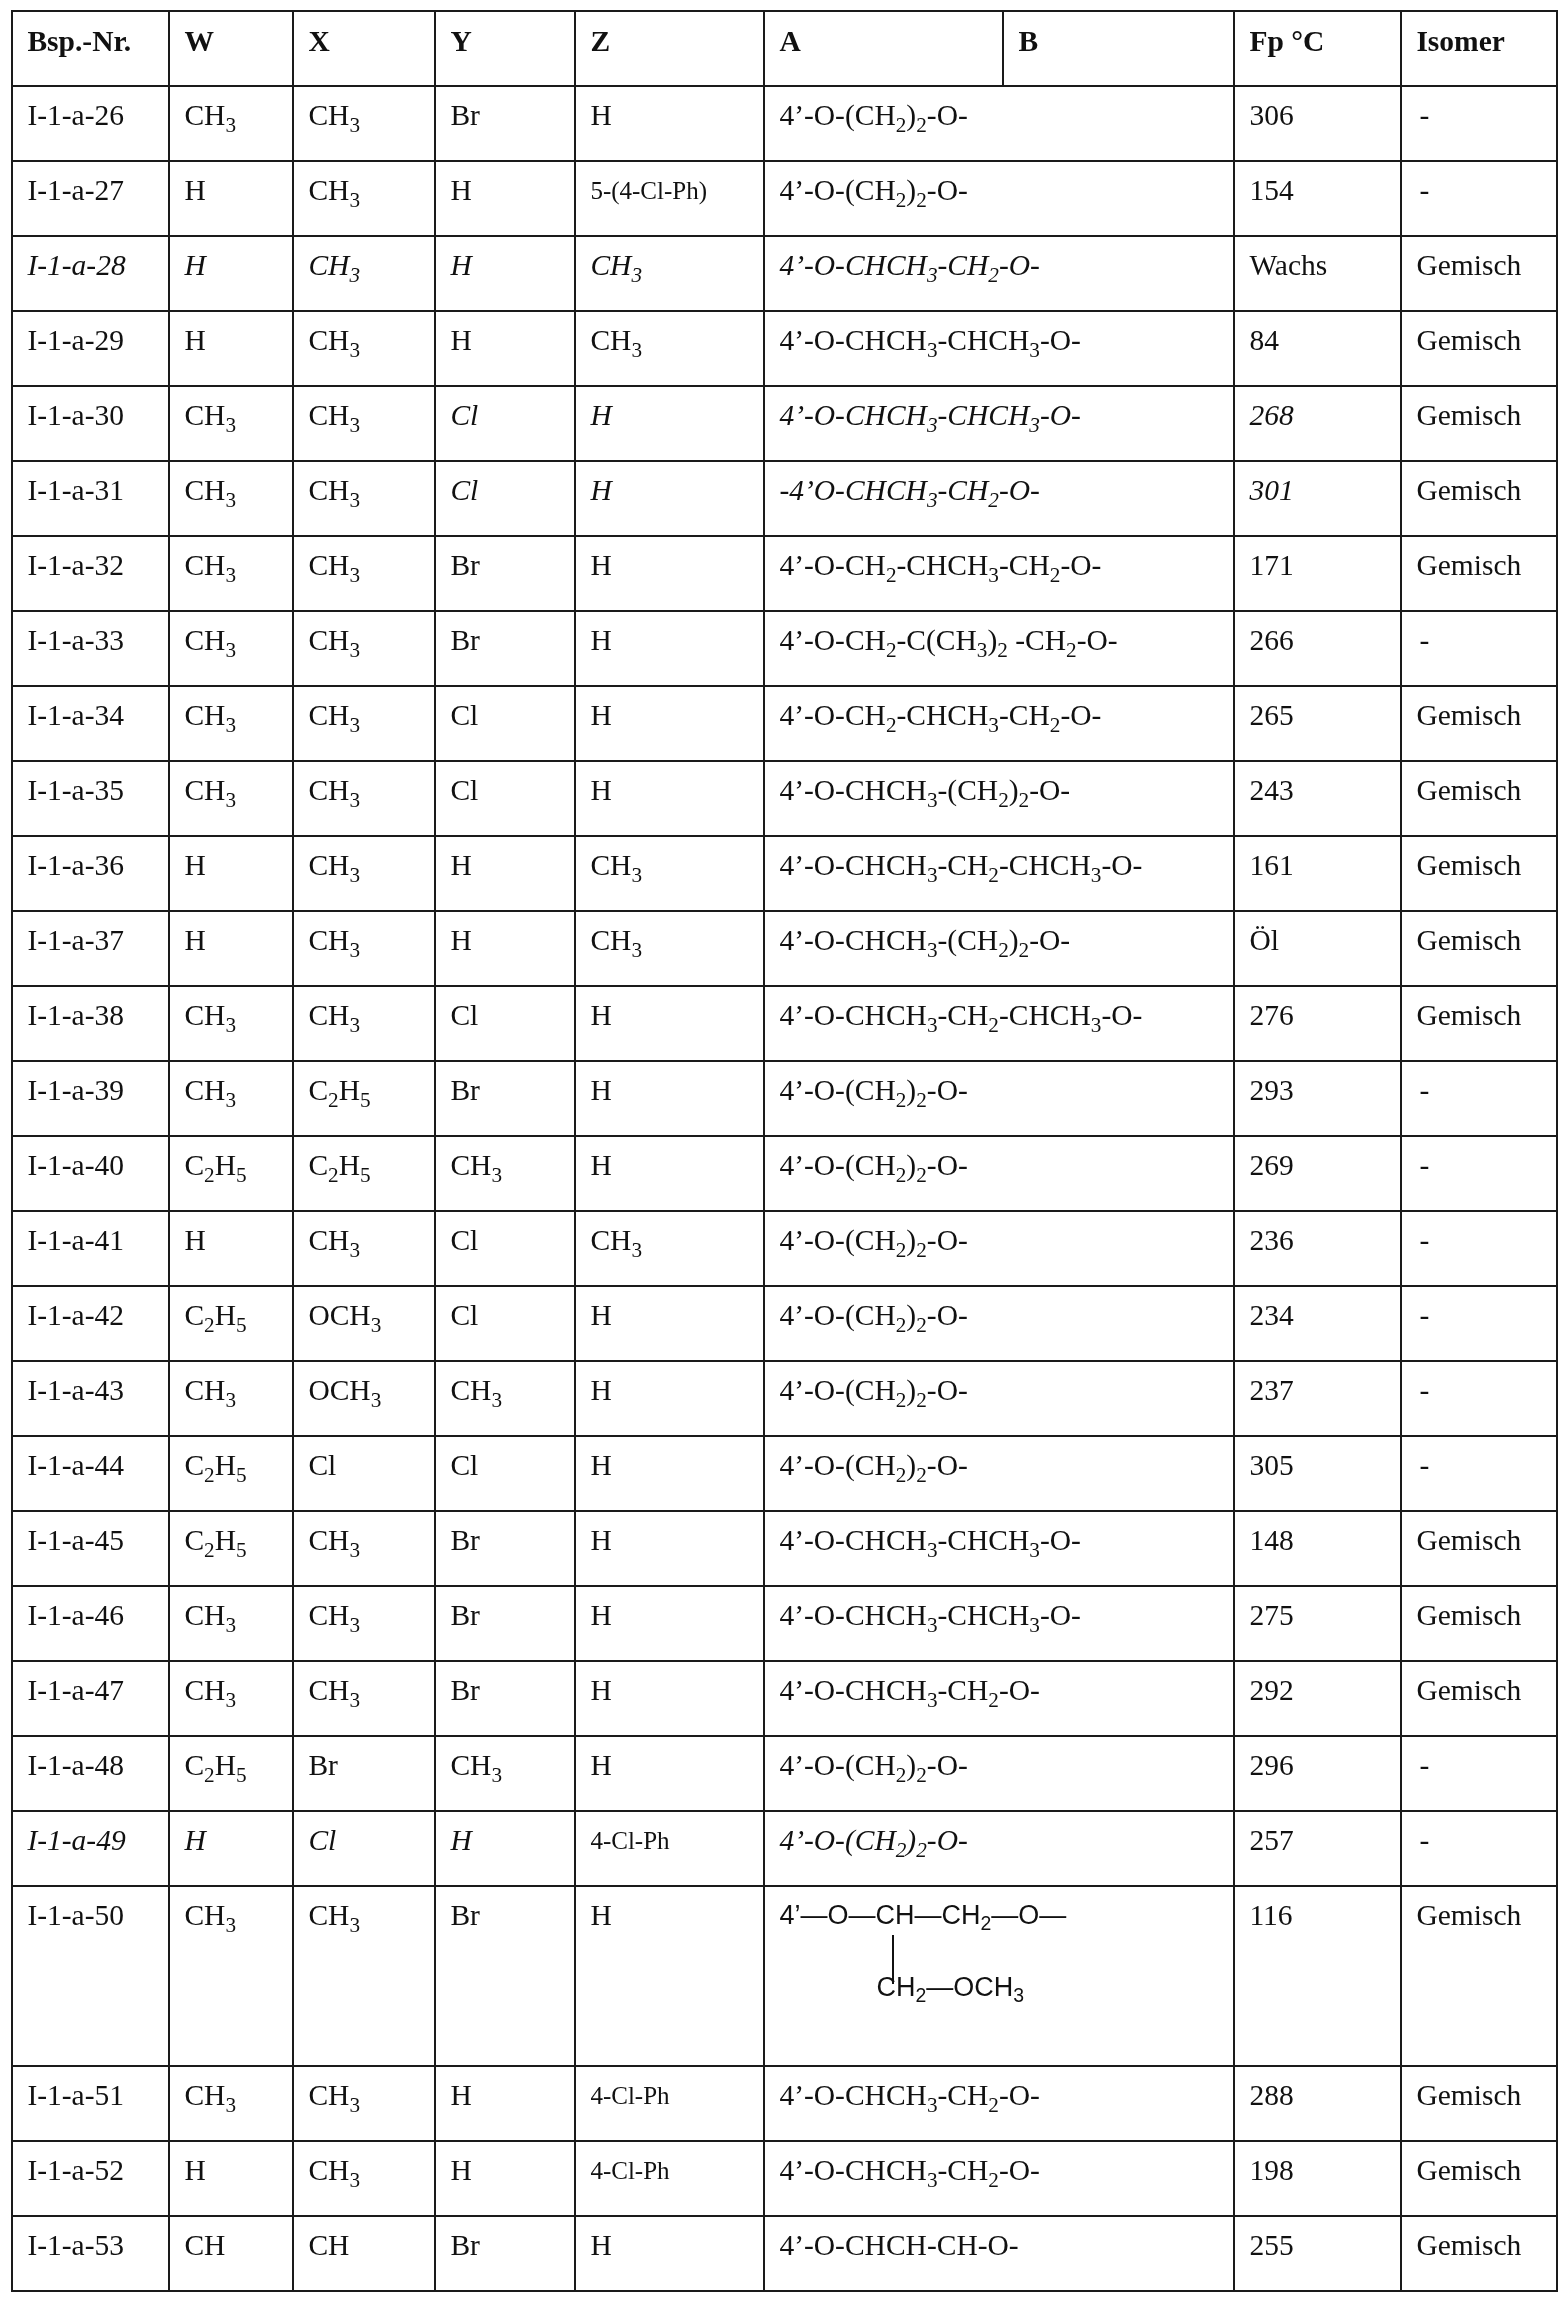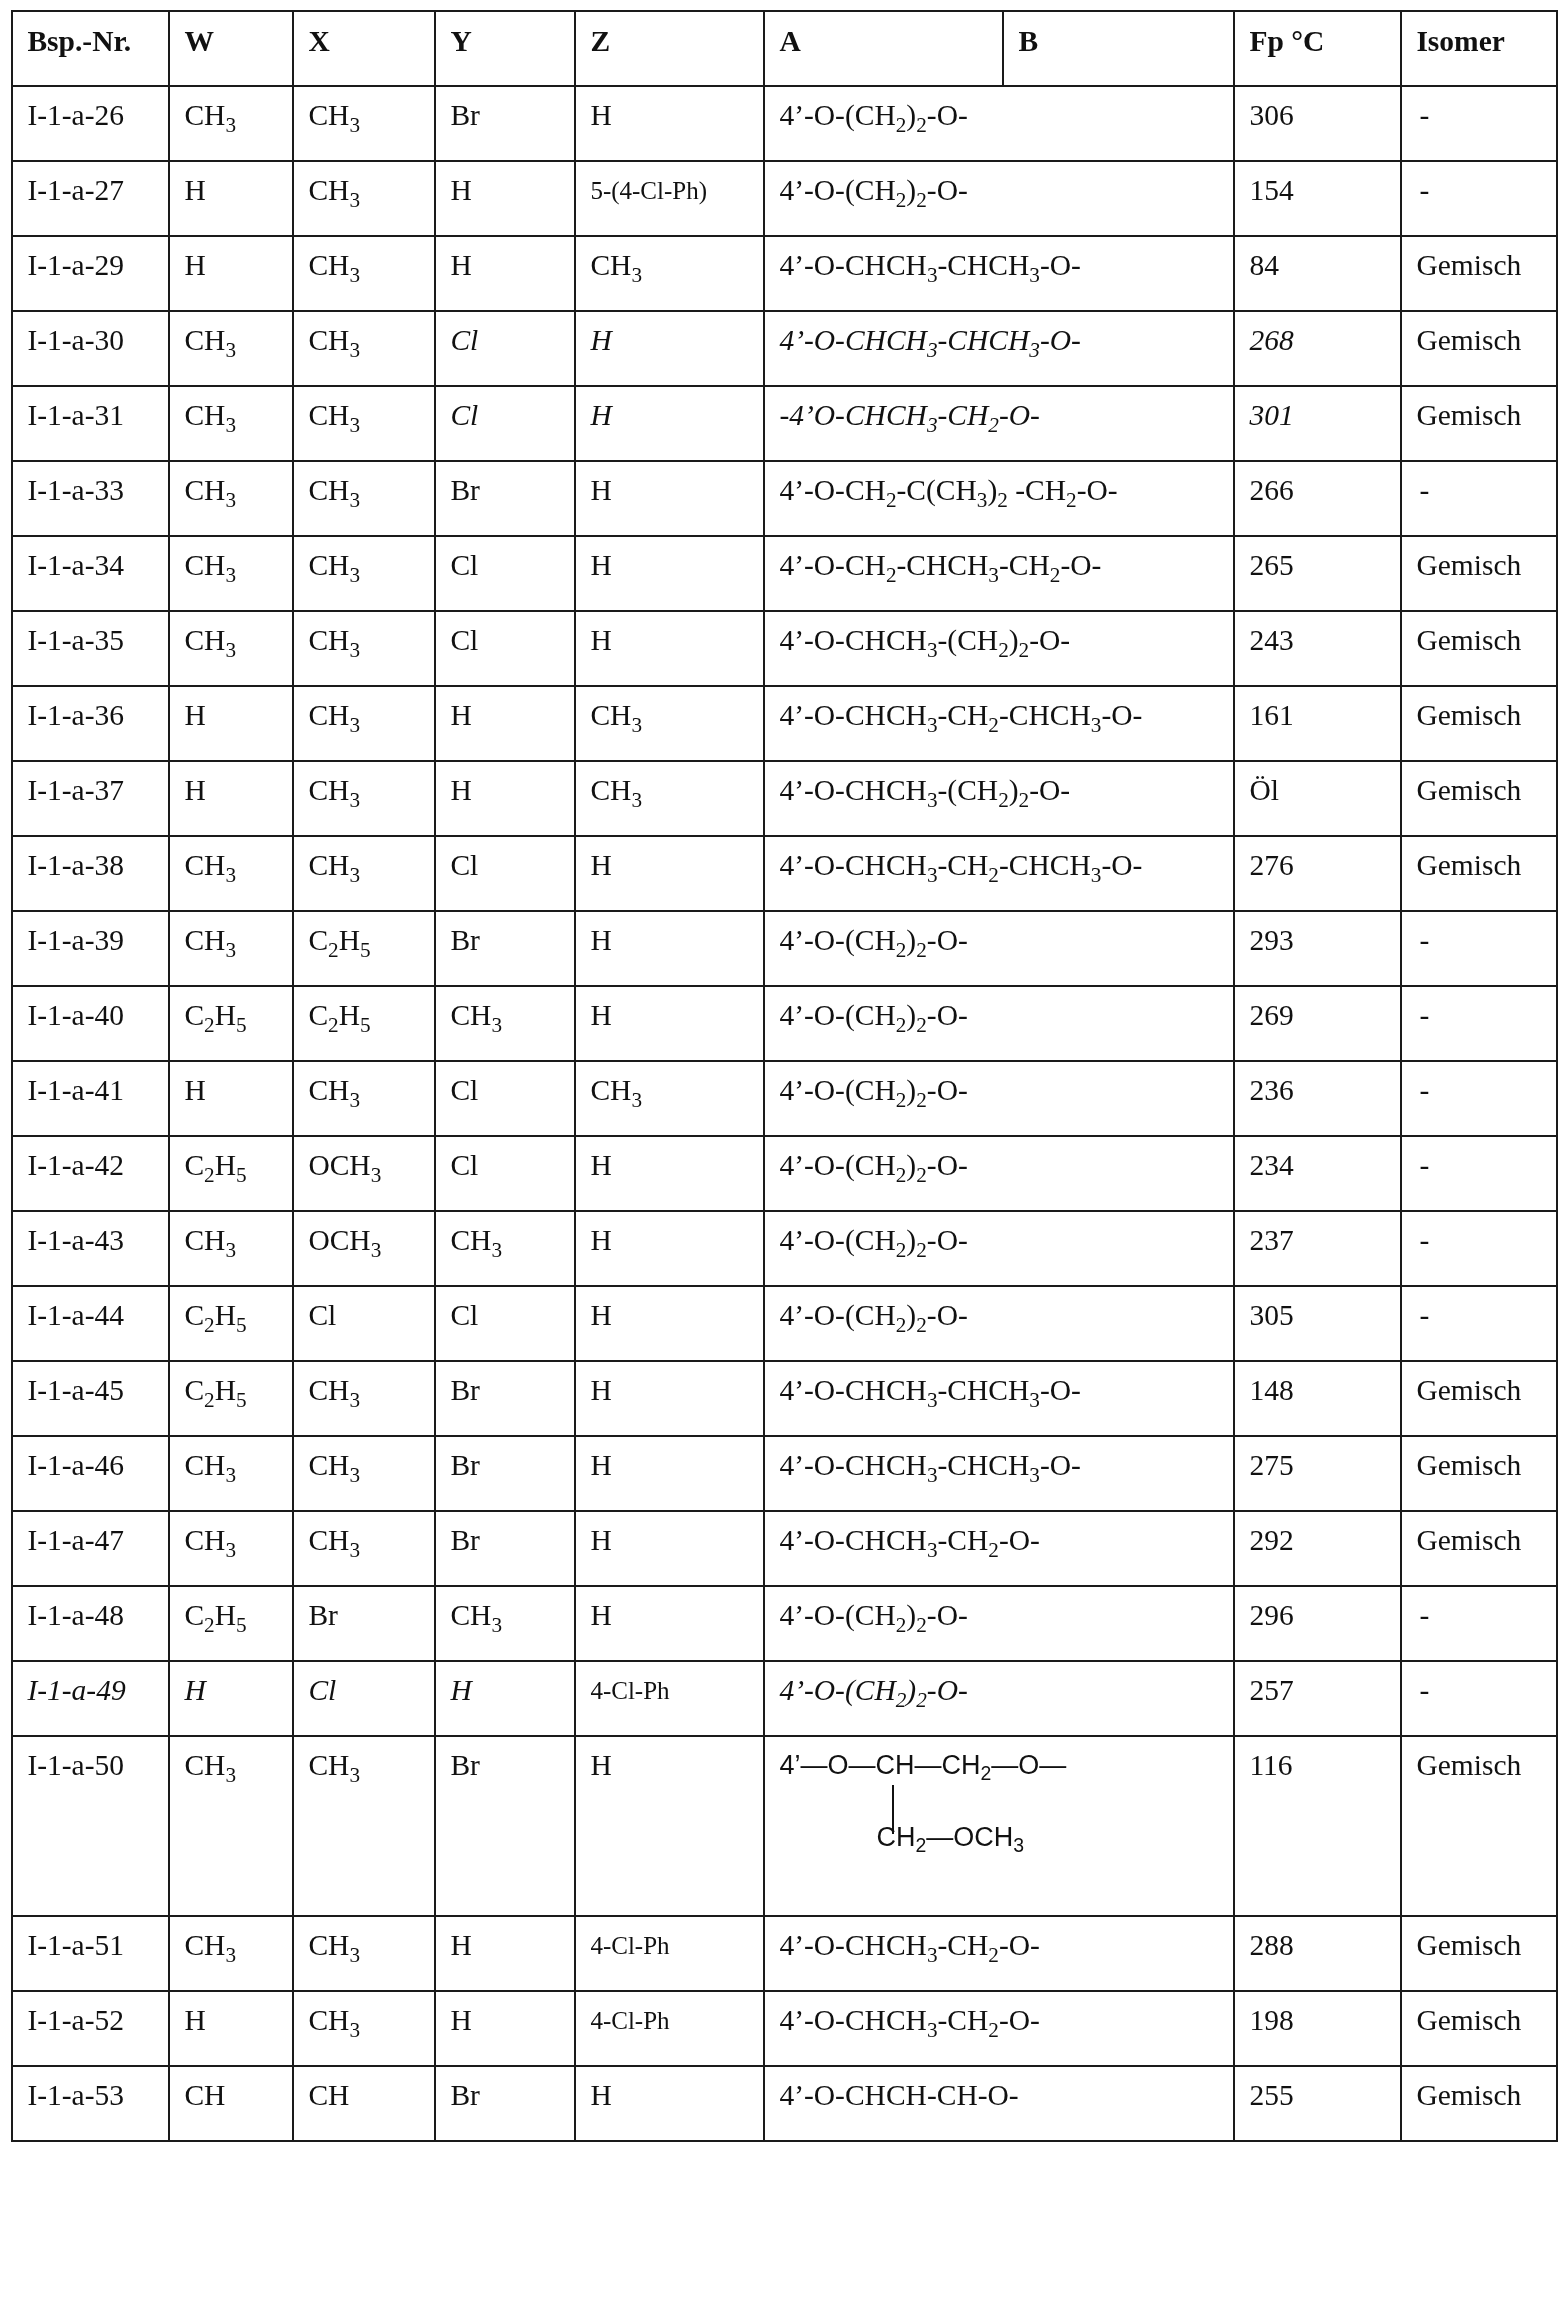--- a/index.html
+++ b/index.html
@@ -60,20 +60,30 @@
         <td>I-1-a-27</td>
         <td>H</td>
         <td>CH<sub>3</sub></td>
         <td>H</td>
         <td style="font-size: 25px;">5-(4-Cl-Ph)</td>
         <td colspan="2">4’-O-(CH<sub>2</sub>)<sub>2</sub>-O-</td>
         <td>154</td>
         <td style="padding-left: 17.5px;">-</td>
       </tr>
       <tr class="r">
+        <td class="it">I-1-a-28</td>
+        <td class="it">H</td>
+        <td class="it">CH<sub>3</sub></td>
+        <td class="it">H</td>
+        <td class="it">CH<sub>3</sub></td>
+        <td class="it" colspan="2">4’-O-CHCH<sub>3</sub>-CH<sub>2</sub>-O-</td>
+        <td>Wachs</td>
+        <td>Gemisch</td>
+      </tr>
+      <tr class="r">
         <td>I-1-a-29</td>
         <td>H</td>
         <td>CH<sub>3</sub></td>
         <td>H</td>
         <td>CH<sub>3</sub></td>
         <td colspan="2">4’-O-CHCH<sub>3</sub>-CHCH<sub>3</sub>-O-</td>
         <td>84</td>
         <td>Gemisch</td>
       </tr>
       <tr class="r">
@@ -87,20 +97,30 @@
         <td>Gemisch</td>
       </tr>
       <tr class="r">
         <td>I-1-a-31</td>
         <td>CH<sub>3</sub></td>
         <td>CH<sub>3</sub></td>
         <td class="it">Cl</td>
         <td class="it">H</td>
         <td class="it" colspan="2">-4’O-CHCH<sub>3</sub>-CH<sub>2</sub>-O-</td>
         <td class="it">301</td>
+        <td>Gemisch</td>
+      </tr>
+      <tr class="r">
+        <td>I-1-a-32</td>
+        <td>CH<sub>3</sub></td>
+        <td>CH<sub>3</sub></td>
+        <td>Br</td>
+        <td>H</td>
+        <td colspan="2">4’-O-CH<sub>2</sub>-CHCH<sub>3</sub>-CH<sub>2</sub>-O-</td>
+        <td>171</td>
         <td>Gemisch</td>
       </tr>
       <tr class="r">
         <td>I-1-a-33</td>
         <td>CH<sub>3</sub></td>
         <td>CH<sub>3</sub></td>
         <td>Br</td>
         <td>H</td>
         <td colspan="2">4’-O-CH<sub>2</sub>-C(CH<sub>3</sub>)<sub>2</sub> -CH<sub>2</sub>-O-</td>
         <td>266</td>

